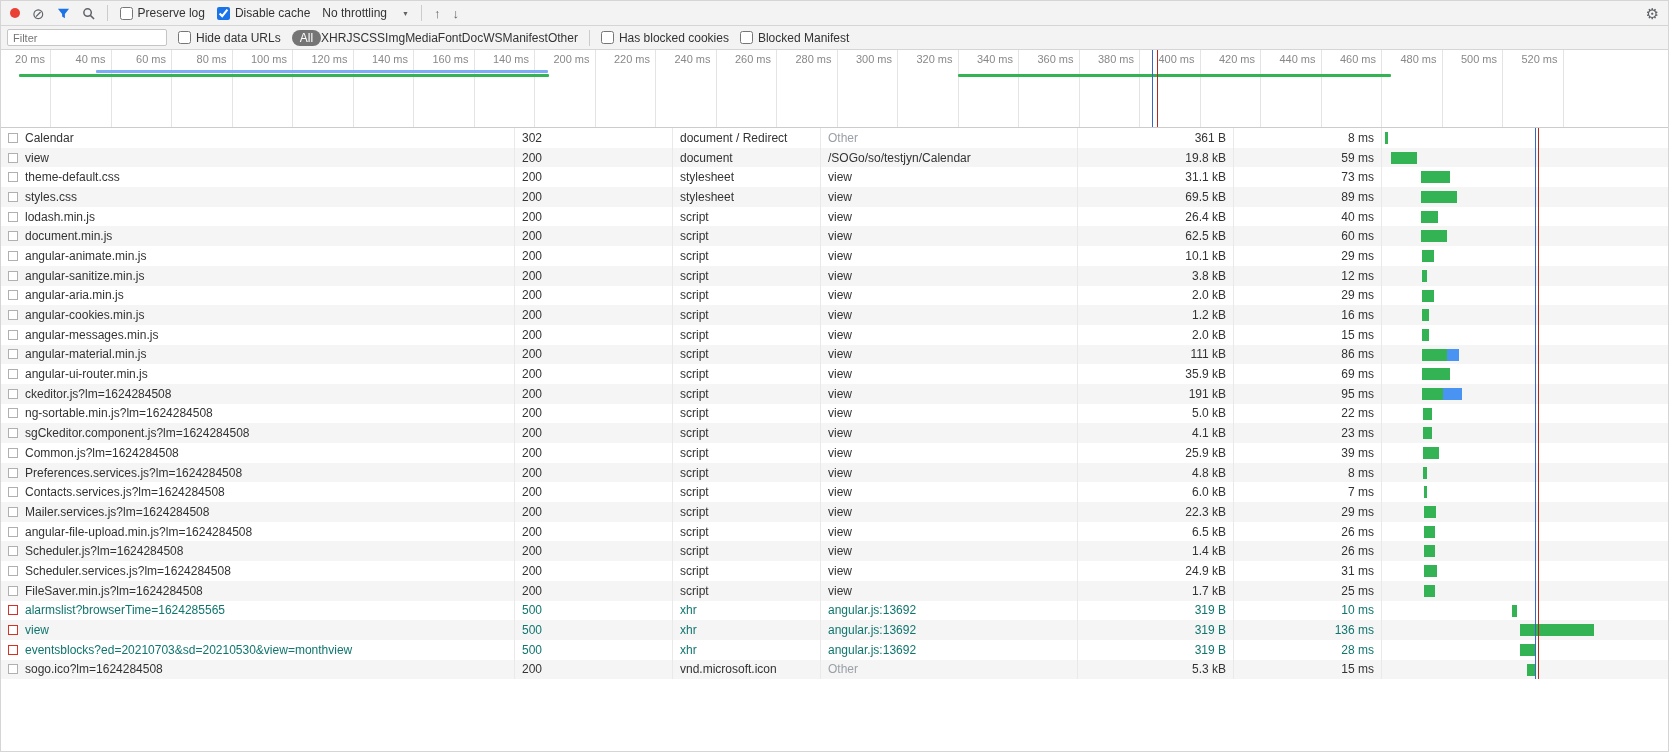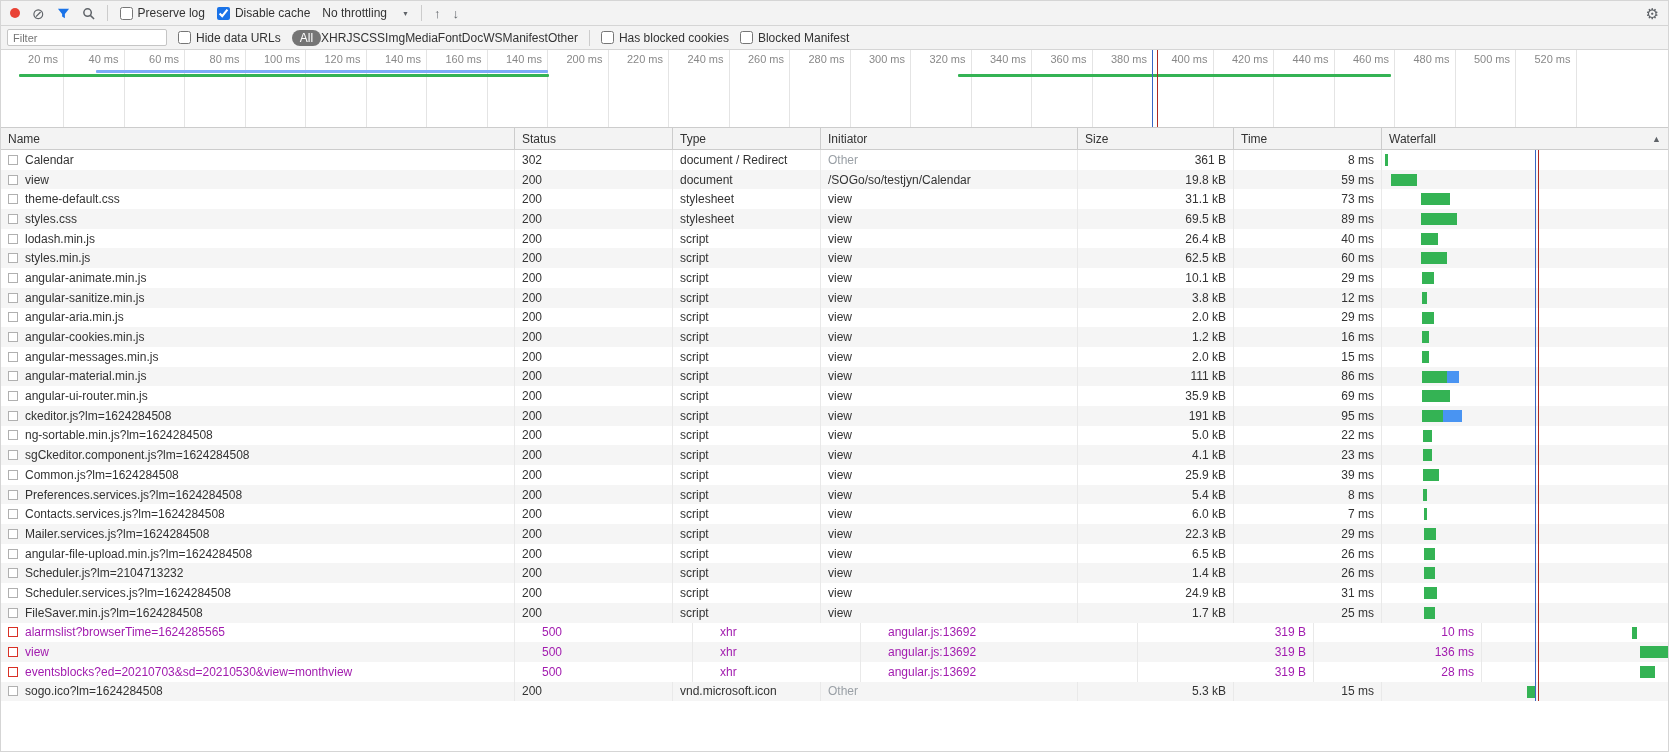--- a/index.html
+++ b/index.html
@@ -16,36 +16,36 @@
   .caret{font-size:7px;color:#5f6368;}
   .spacer{flex:1;}
   .filterbar{height:24px;display:flex;align-items:center;padding:0 6px;background:#f3f3f3;border-bottom:1px solid #d5d5d5;gap:11px;}
   .filter-input{width:160px;height:17px;border:1px solid #c5c5c5;background:#fff;font-family:"Liberation Sans",sans-serif;font-size:11px;padding:0 5px;color:#333;border-radius:2px;}
   .pills{display:flex;align-items:center;}
   .pill{cursor:pointer;color:#333;white-space:nowrap;}
   .pill.sel{background:#757575;color:#fff;border-radius:9px;padding:1px 8px;}
   .overview{position:relative;height:78px;border-bottom:1px solid #ccc;background:#fff;overflow:hidden;cursor:crosshair;}
   .ruler{display:flex;height:100%;}
   .tl-cell{flex:none;width:60.5px;border-right:1px solid #e4e4e4;display:flex;justify-content:flex-end;align-items:flex-start;padding:3px 5px 0 0;}
-  .tl-cell.first{width:63px;}
+  .tl-cell.first{width:50px;}
   .tl-label{font-size:11px;color:#888;white-space:nowrap;}
   .ov-bar{position:absolute;height:3px;border-radius:1px;z-index:1;}
   .ev-line{position:absolute;top:0;bottom:0;width:1px;z-index:2;}
   .ghead{display:grid;grid-template-columns:514px 158px 148px 257px 156px 148px 1fr;height:22px;background:#f3f3f3;border-bottom:1px solid #ccc;}
   .hcell{display:flex;align-items:center;padding:0 7px;border-right:1px solid #ccc;overflow:hidden;color:#333;cursor:pointer;white-space:nowrap;}
   .hcell:last-child{border-right:none;justify-content:space-between;}
   .sort{font-size:9px;color:#5f6368;}
   .rows{position:relative;background:#fff;}
   .row{display:grid;grid-template-columns:514px 158px 148px 257px 156px 148px 1fr;height:19.7px;background:#fff;}
   .row.alt{background:#f5f5f5;}
   .cell{display:flex;align-items:center;padding:0 7px;border-right:1px solid #e9e9e9;overflow:hidden;white-space:nowrap;}
   .cell:last-child{border-right:none;}
   .cell.r{justify-content:flex-end;}
   .ricon{flex:none;width:10px;height:10px;border:1px solid #b0b0b0;background:#fff;margin-right:7px;}
-  .row.err{color:#a21caf;gap:20px;}
+  .row.err{color:#0f766e;}
   .row.err .ricon{border-color:#d93025;}
   .plain-init{color:#9aa0a6;}
   .link{cursor:pointer;color:inherit;}
   .wfcell{position:relative;padding:0;}
   .wfbar{position:absolute;top:4px;height:12px;display:flex;z-index:1;}
   .segg,.segb{height:100%;display:block;}
   .tbl-line{position:absolute;top:0;bottom:0;width:1px;z-index:3;}
 </style>
 </head>
 <body>
@@ -197,44 +197,20 @@
           <span class="tl-label">520 ms</span>
         </div>
       </div>
   <div class="ov-bar" style="left: 18px; top: 24px; width: 530px; background: rgb(52, 179, 84);"></div>
       <div class="ov-bar" style="left: 95px; top: 20px; width: 452px; background: rgb(123, 170, 247);"></div>
       <div class="ov-bar" style="left: 957px; top: 24px; width: 433px; background: rgb(52, 179, 84);"></div>
       <div class="ev-line" style="left: 1151px; background: rgb(58, 102, 196);"></div>
       <div class="ev-line" style="left: 1156px; background: rgb(176, 42, 32);"></div>
     </div>
 
-  <div class="ghead">
-      <div class="hcell">
-        <span>Name</span>
-      </div>
-      <div class="hcell">
-        <span>Status</span>
-      </div>
-      <div class="hcell">
-        <span>Type</span>
-      </div>
-      <div class="hcell">
-        <span>Initiator</span>
-      </div>
-      <div class="hcell">
-        <span>Size</span>
-      </div>
-      <div class="hcell">
-        <span>Time</span>
-      </div>
-      <div class="hcell">
-        <span>Waterfall</span>
-        <span class="sort">▲</span>
-      </div>
-    </div>
 
   <div class="rows">
       <div class="row">
         <div class="cell">
           <span class="ricon"></span>
           <span>Calendar</span>
         </div>
         <div class="cell">302</div>
         <div class="cell">document / Redirect</div>
         <div class="cell">
@@ -316,21 +292,21 @@
         <div class="cell r">40 ms</div>
         <div class="cell wfcell">
           <div class="wfbar" style="left: 39px;">
             <span class="segg" style="width: 17px; background: rgb(52, 179, 84);"></span>
           </div>
         </div>
       </div>
       <div class="row alt">
         <div class="cell">
           <span class="ricon"></span>
-          <span>styles.min.js</span>
+          <span>document.min.js</span>
         </div>
         <div class="cell">200</div>
         <div class="cell">script</div>
         <div class="cell">
           <span class="link">view</span>
         </div>
         <div class="cell r">62.5 kB</div>
         <div class="cell r">60 ms</div>
         <div class="cell wfcell">
           <div class="wfbar" style="left: 39px;">
@@ -541,21 +517,21 @@
       <div class="row alt">
         <div class="cell">
           <span class="ricon"></span>
           <span>Preferences.services.js?lm=1624284508</span>
         </div>
         <div class="cell">200</div>
         <div class="cell">script</div>
         <div class="cell">
           <span class="link">view</span>
         </div>
-        <div class="cell r">5.4 kB</div>
+        <div class="cell r">4.8 kB</div>
         <div class="cell r">8 ms</div>
         <div class="cell wfcell">
           <div class="wfbar" style="left: 41px;">
             <span class="segg" style="width: 4px; background: rgb(52, 179, 84);"></span>
           </div>
         </div>
       </div>
       <div class="row">
         <div class="cell">
           <span class="ricon"></span>
@@ -606,21 +582,21 @@
         <div class="cell r">26 ms</div>
         <div class="cell wfcell">
           <div class="wfbar" style="left: 42px;">
             <span class="segg" style="width: 11px; background: rgb(52, 179, 84);"></span>
           </div>
         </div>
       </div>
       <div class="row alt">
         <div class="cell">
           <span class="ricon"></span>
-          <span>Scheduler.js?lm=2104713232</span>
+          <span>Scheduler.js?lm=1624284508</span>
         </div>
         <div class="cell">200</div>
         <div class="cell">script</div>
         <div class="cell">
           <span class="link">view</span>
         </div>
         <div class="cell r">1.4 kB</div>
         <div class="cell r">26 ms</div>
         <div class="cell wfcell">
           <div class="wfbar" style="left: 42px;">

